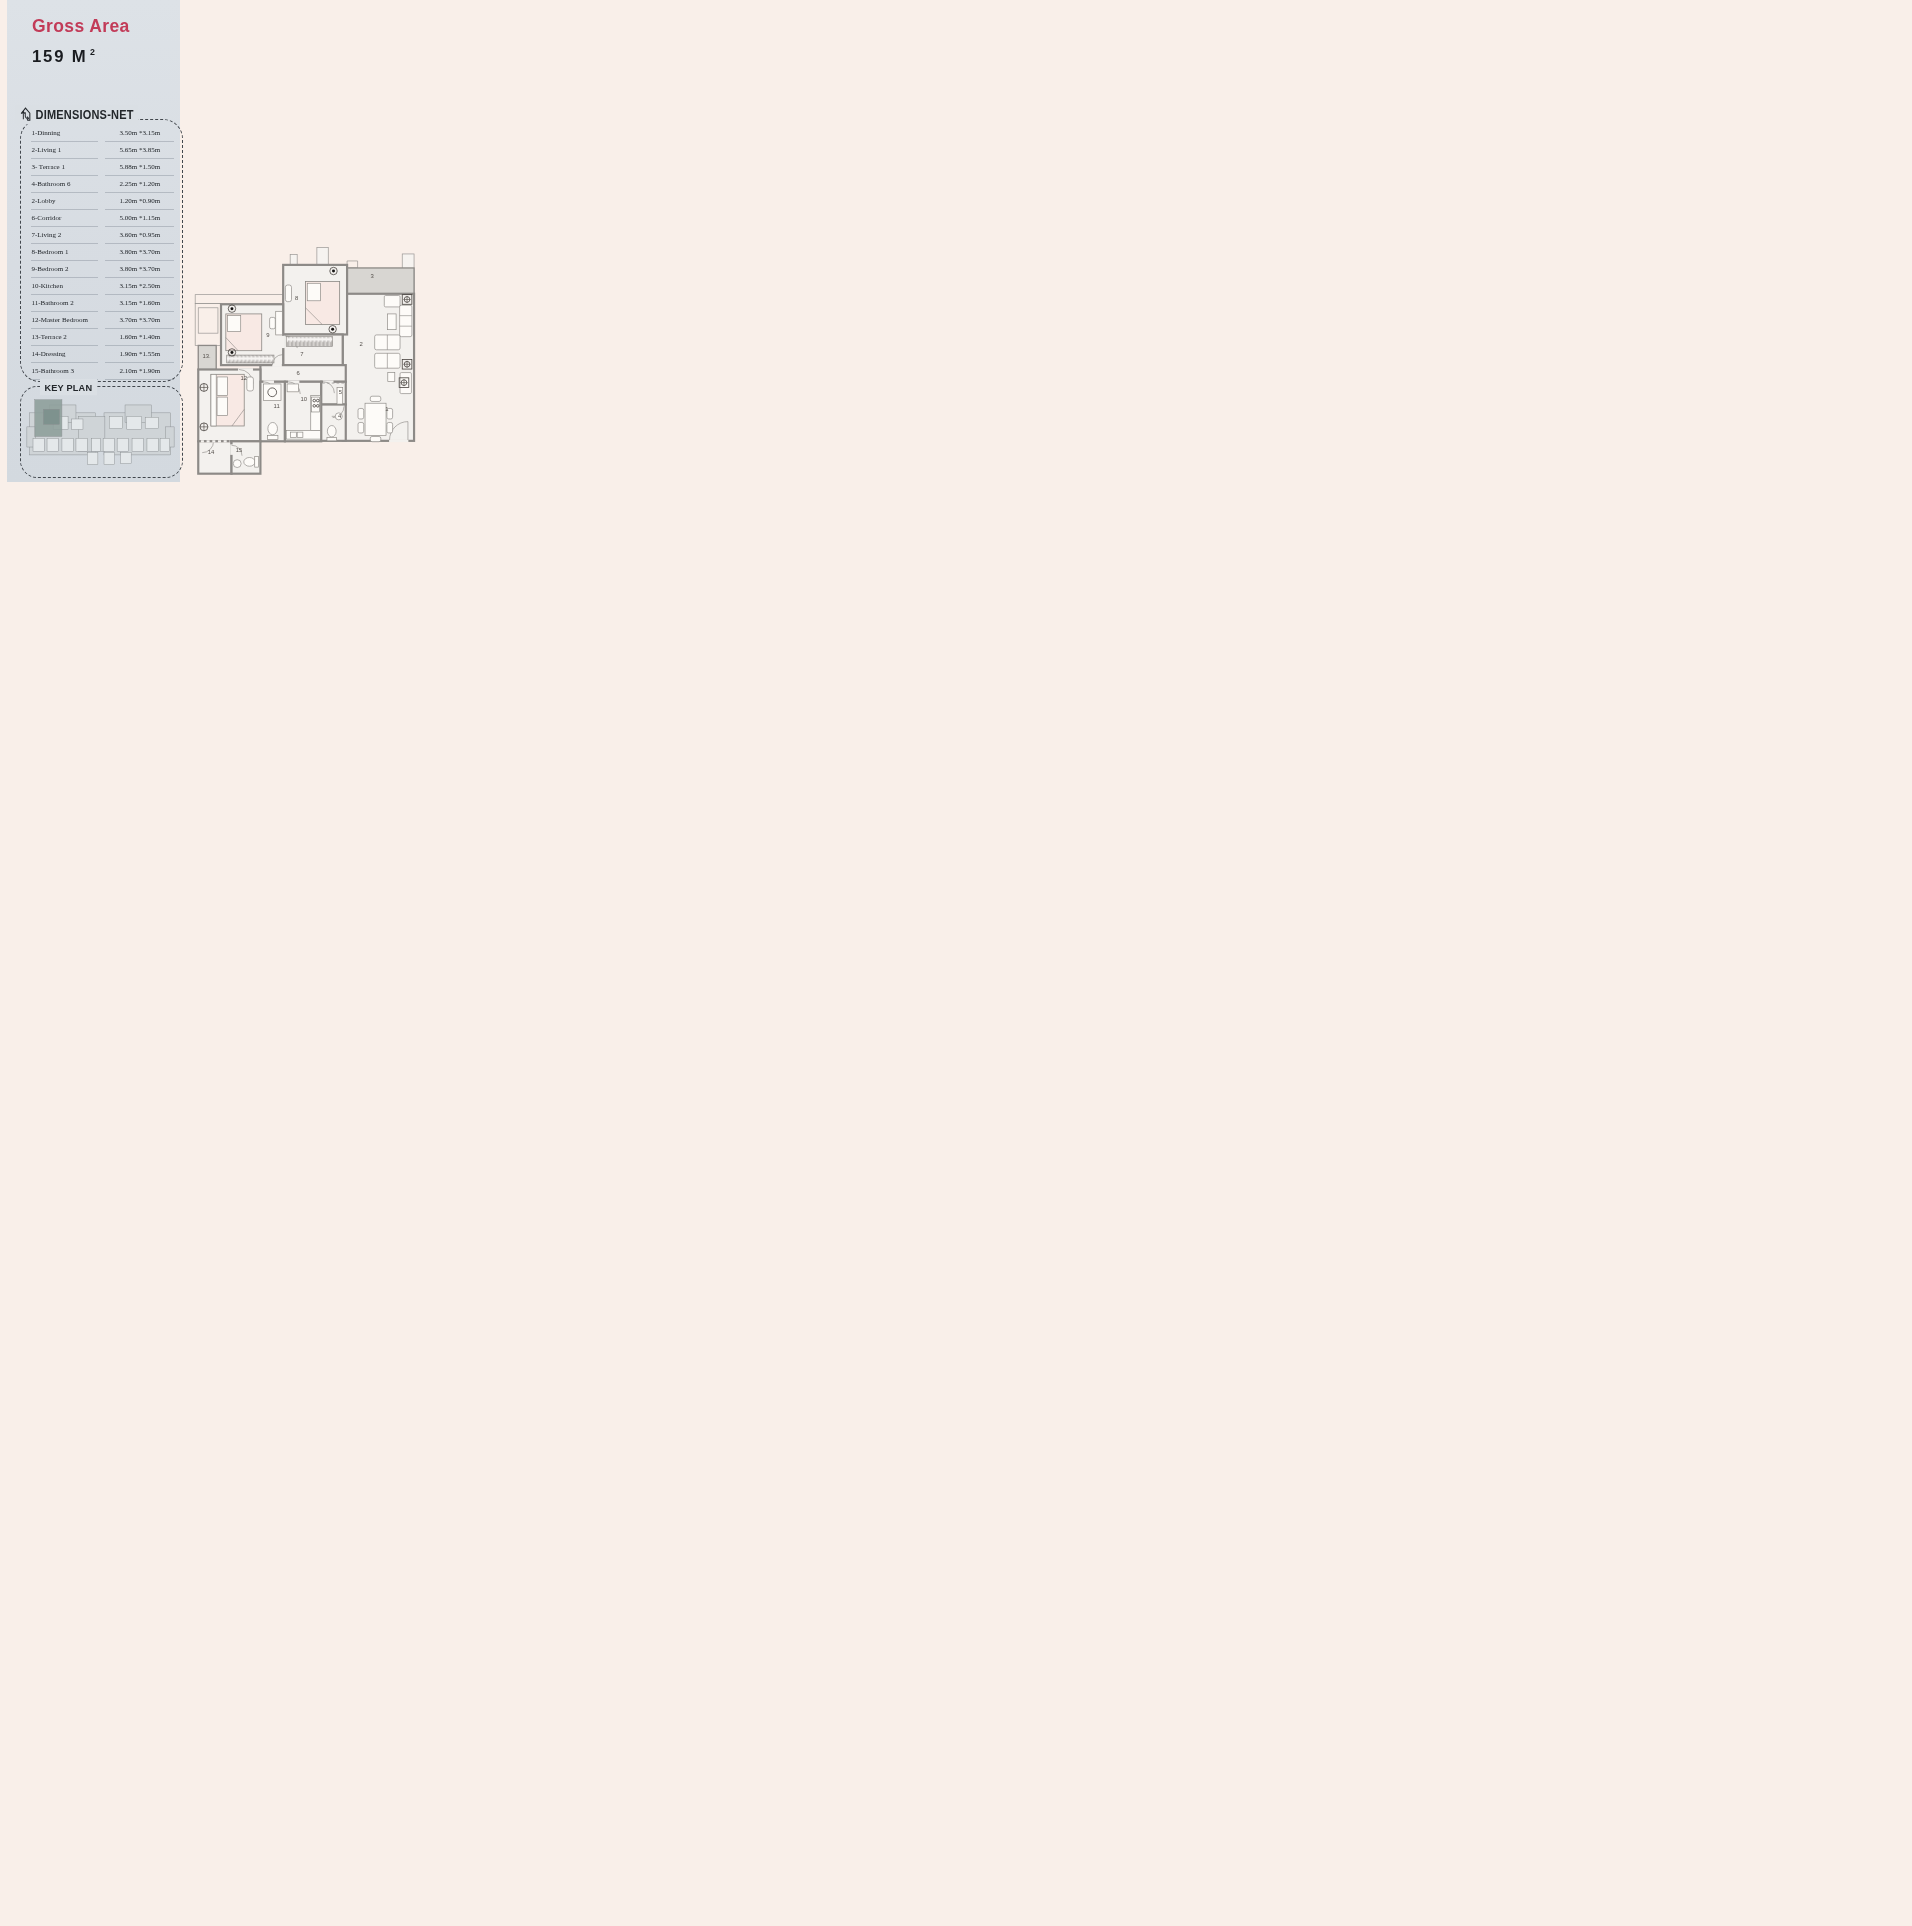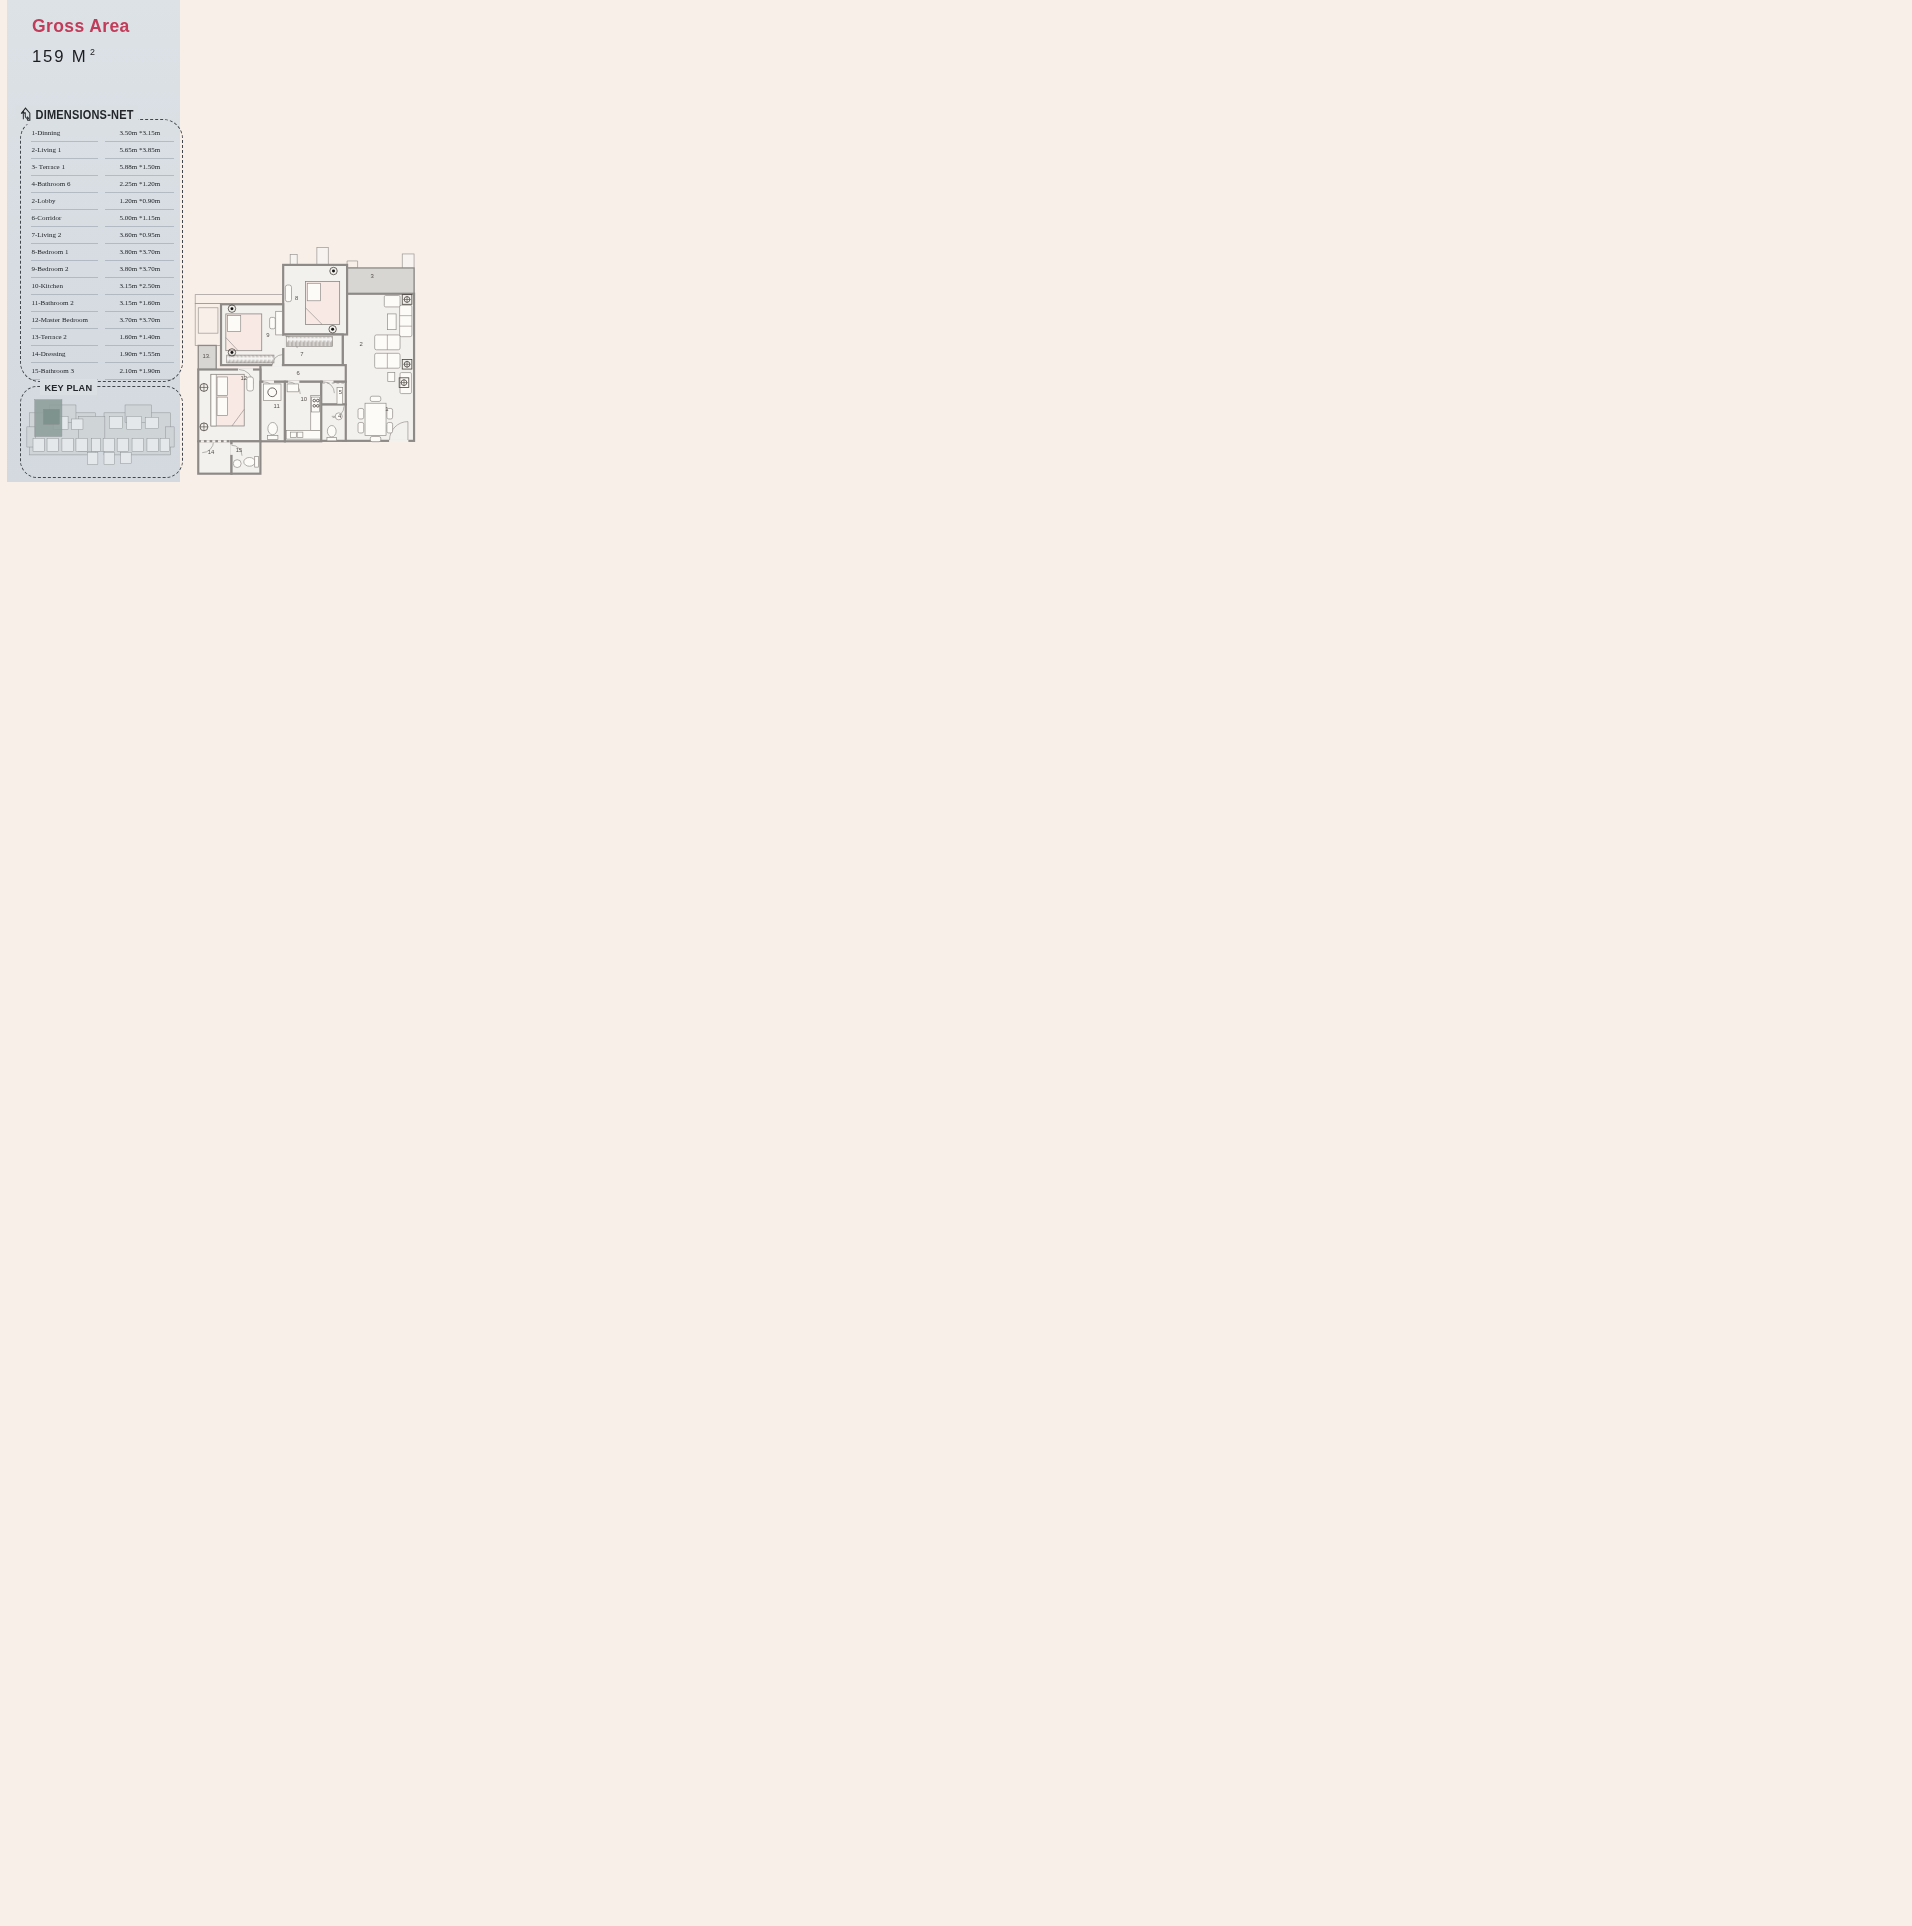--- a/index.html
+++ b/index.html
@@ -12,21 +12,21 @@
   .panel{
     position:absolute;left:7px;top:0;width:173px;height:482px;
     background:linear-gradient(180deg,#dde2e7 0%,#d7dce2 55%,#d3d9df 100%);
   }
   .gross-title{
     position:absolute;left:25px;top:16px;
     font-weight:700;font-size:17.5px;letter-spacing:0.4px;color:#c23b58;
   }
   .gross-area{
     position:absolute;left:25px;top:47px;
-    font-weight:400;font-size:16.7px;letter-spacing:1.8px;color:#1a1c20;text-align:right;
+    font-weight:700;font-size:16.7px;letter-spacing:1.8px;color:#1a1c20;text-align:right;
   }
   .gross-area sup{font-size:8.8px;vertical-align:super;letter-spacing:0;margin-left:2.6px;}
   .section-head{
     position:absolute;display:flex;align-items:center;gap:3.1px;
     background:#dadfe4;padding:0 4.4px;z-index:3;
     font-weight:700;color:#23272b;letter-spacing:0.2px;
     transform:scaleY(1.08);transform-origin:top left;
   }
   .dims-head{left:8px;top:105px;font-size:11px;height:17.5px;}
   .key-head{left:33px;top:379px;font-size:9.2px;height:15px;}

